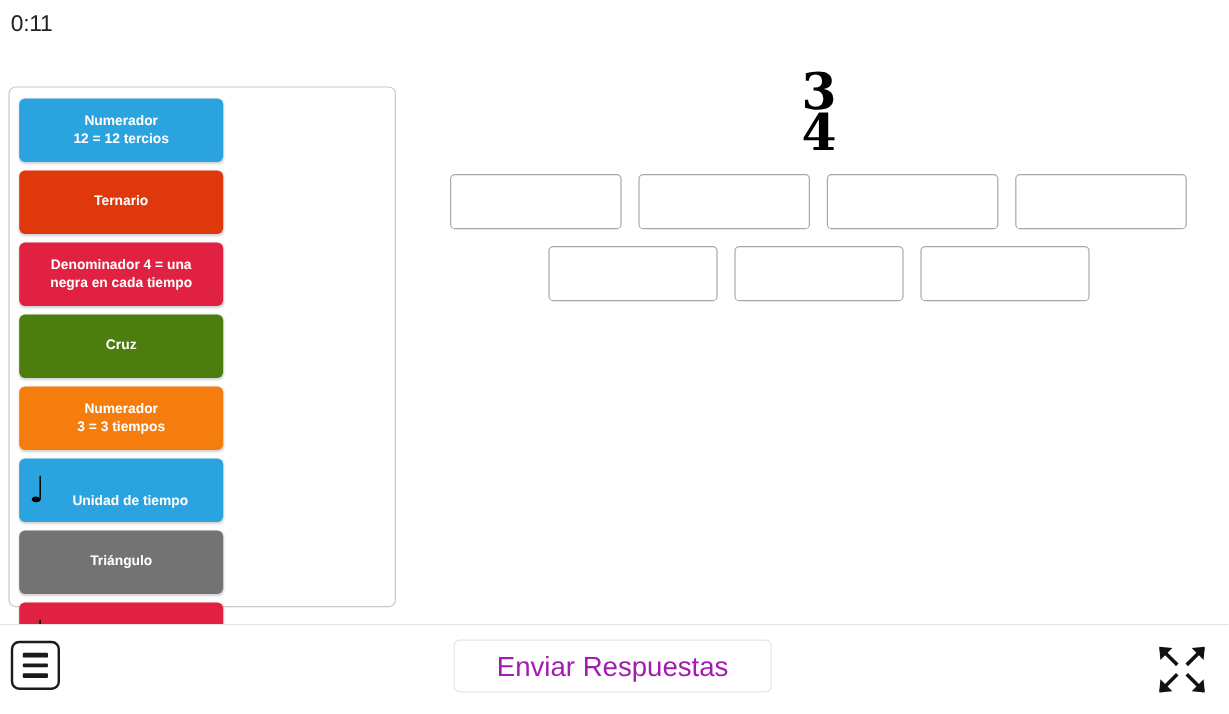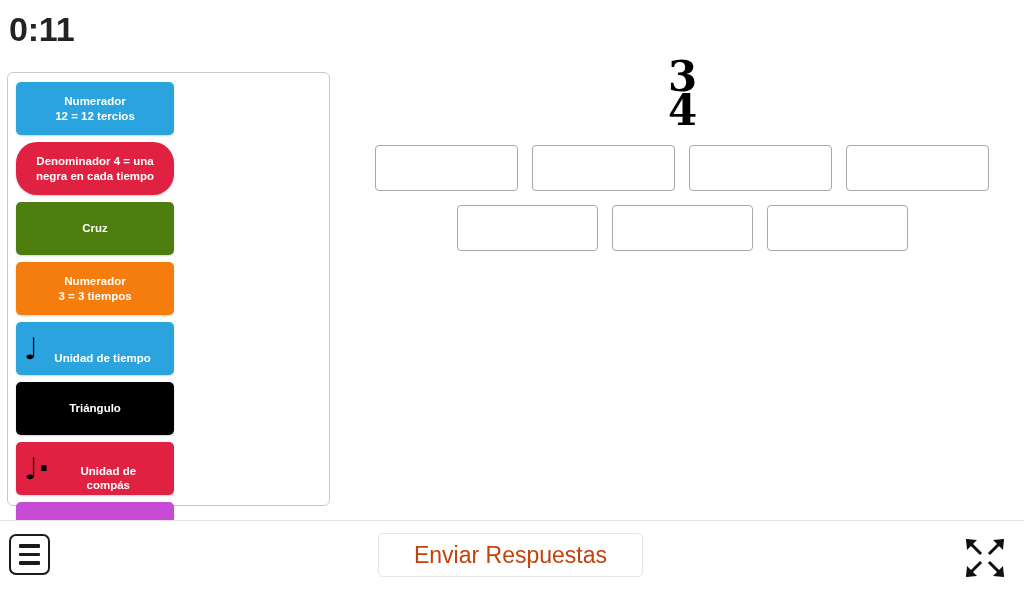--- a/index.html
+++ b/index.html
@@ -7,38 +7,38 @@
     width: 1024px; height: 595px;
     background: #ffffff;
     font-family: "Liberation Sans", sans-serif;
     overflow: hidden;
   }
   .app { position: relative; width: 1024px; height: 595px; background:#fff; }
 
   
   .timer {
     position: absolute; left: 9px; top: 10px;
-    font-size: 34px; font-weight: bold; color: #222326;
+    font-size: 19px; font-weight: normal; color: #222326;
     letter-spacing: -0.2px;
   }
 
   
   .tile-panel {
     position: absolute; left: 7px; top: 72px;
     width: 323px; height: 434px;
     background: #ffffff;
     border: 1px solid #c9c9c9;
     border-radius: 6px;
     padding: 9px 8px;
     display: flex; flex-wrap: wrap;
     align-content: flex-start;
     gap: 7px 7px;
   }
   .tile {
-    width: 158px; height: 53px;
+    width: 170px; height: 53px;
     border-radius: 5px;
     display: flex; align-items: center; justify-content: center;
     color: #ffffff;
     font-size: 11.5px; font-weight: bold;
     line-height: 1.22;
     text-align: center;
     padding: 3px 5px;
     box-shadow: 0 1px 2px rgba(0,0,0,0.18);
     cursor: grab;
     user-select: none;
@@ -100,21 +100,21 @@
     background: #fff; cursor: pointer;
   }
   .menu-btn span { display:block; width: 21px; height: 3.5px; background:#1b1b1b; border-radius:1px; }
 
   .submit-btn {
     position: absolute; left: 378px; top: 12px;
     width: 265px; height: 44px;
     border: 1px solid #e6e6e6;
     border-radius: 5px;
     background: #fff;
-    color: #c2410c;
+    color: #a21caf;
     font-size: 23px; font-weight: normal;
     display:flex; align-items:center; justify-content:center;
     cursor: default;
   }
 
   .fullscreen-btn {
     position: absolute; right: 17px; top: 15px;
     width: 44px; height: 44px;
     cursor: pointer;
   }
@@ -125,36 +125,39 @@
 
 <div class="app">
 
   <div class="timer">0:11</div>
 
   <div class="tile-panel" id="tile-panel">
       <div class="tile" style="background: rgb(43, 163, 222);">
         <span class="tile-label">Numerador
 12 = 12 tercios</span>
       </div>
-      <div class="tile" style="background: rgb(224, 33, 65); border-radius: 21px;">
+      <div class="tile" style="background: rgb(224, 56, 13);">
+        <span class="tile-label">Ternario</span>
+      </div>
+      <div class="tile" style="background: rgb(224, 33, 65);">
         <span class="tile-label">Denominador 4 = una
 negra en cada tiempo</span>
       </div>
       <div class="tile" style="background: #4d7c0f;">
         <span class="tile-label">Cruz</span>
       </div>
       <div class="tile" style="background: rgb(245, 125, 13);">
         <span class="tile-label">Numerador
 3 = 3 tiempos</span>
       </div>
       <div class="tile has-glyph" style="background: rgb(43, 163, 222);">
         <span class="note-glyph note-quarter">♩</span>
         <span class="tile-label">Unidad de tiempo</span>
       </div>
-      <div class="tile" style="background: #000000;">
+      <div class="tile" style="background: #737373;">
         <span class="tile-label">Triángulo</span>
       </div>
       <div class="tile has-glyph" style="background: rgb(224, 33, 65);">
         <span class="note-glyph note-quarter-dot">♩·</span>
         <span class="tile-label">Unidad de
 compás</span>
       </div>
       <div class="tile" style="background: rgb(200, 75, 214);">
         <span class="tile-label">Simple</span>
       </div>

